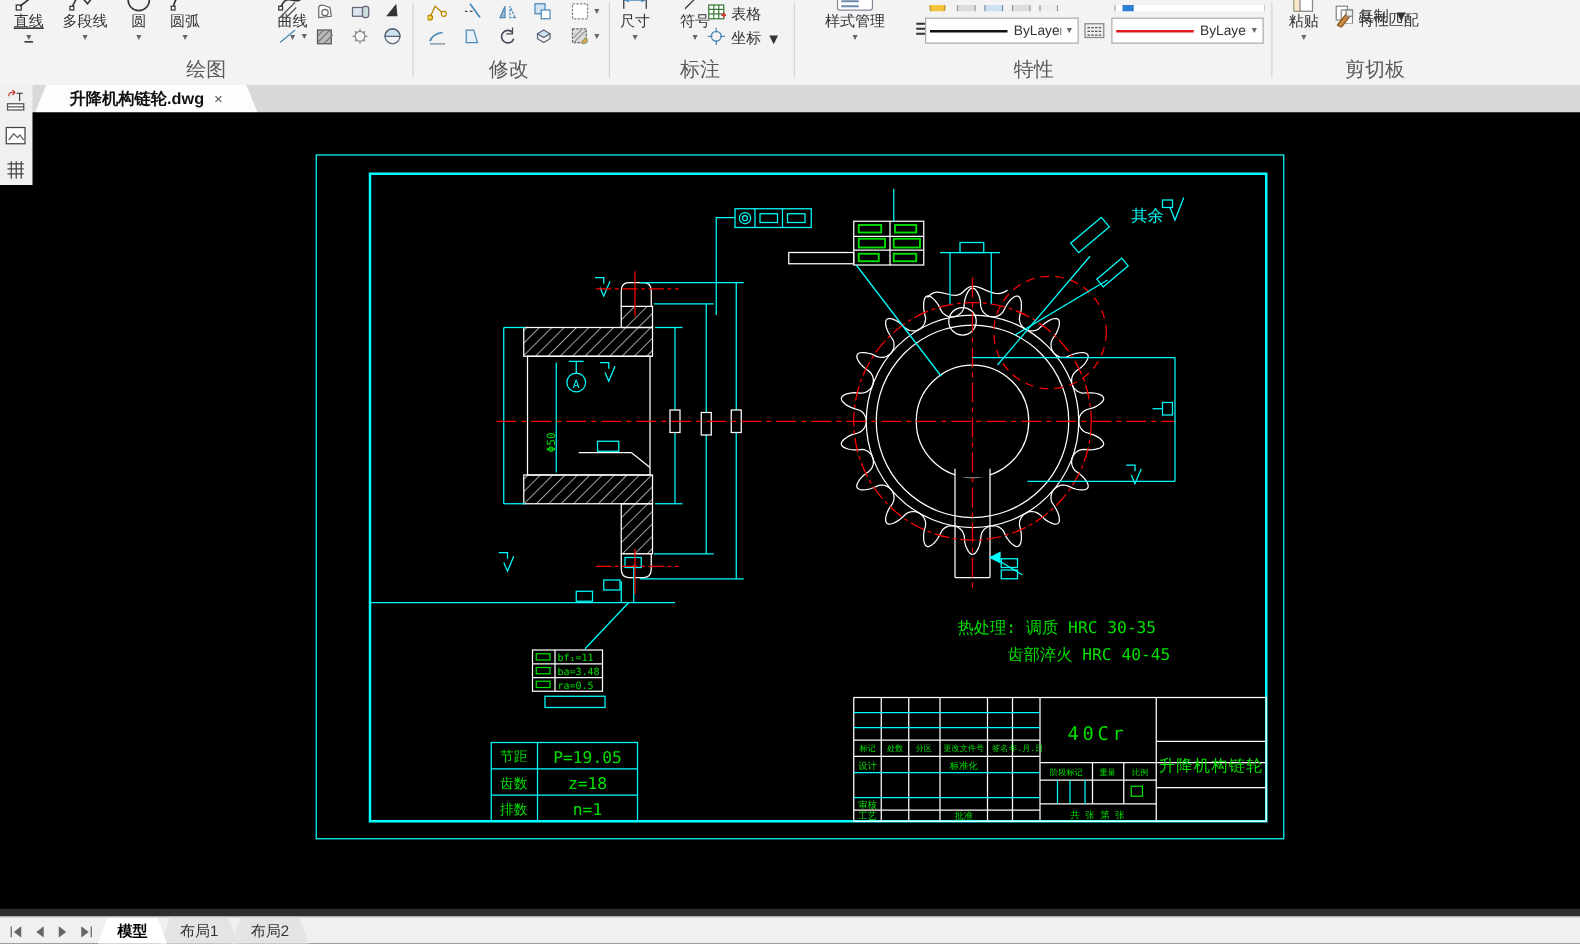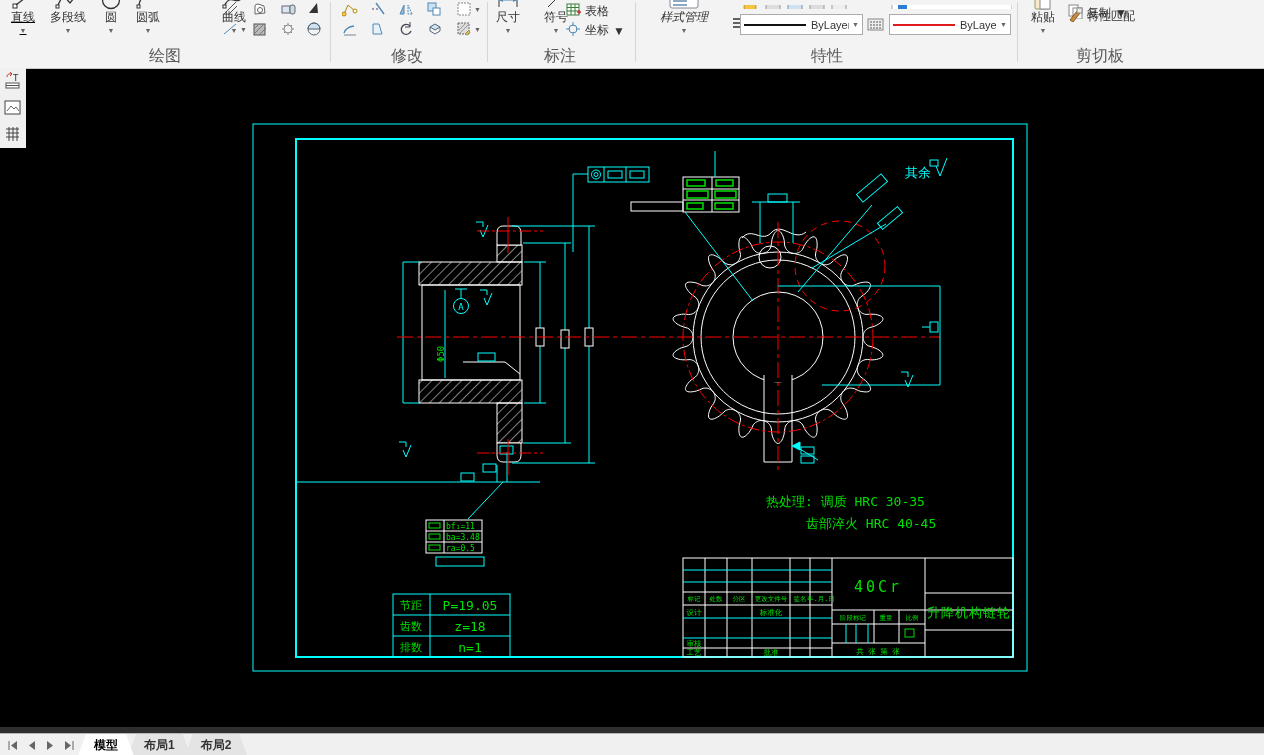--- a/index.html
+++ b/index.html
@@ -35,21 +35,21 @@
           display:flex;flex-direction:column;align-items:center;padding-top:4px;gap:5px;box-sizing:border-box;}
   
   .canvas{position:absolute;left:0;top:90px;width:1264px;height:637px;background:#000;}
   .hscroll{position:absolute;left:0;top:727px;width:1264px;height:6px;background:#2e2e2e;}
   
   .statusbar{position:absolute;left:0;top:733px;width:1264px;height:22px;background:#f0f0f0;border-top:1px solid #b7b7b7;
              display:flex;align-items:stretch;font-size:12px;color:#333;}
   .navbtns{display:flex;align-items:center;gap:10px;padding:0 10px 0 8px;}
   .navbtns svg{display:block;}
   .stab{display:flex;align-items:center;padding:0 16px;margin-left:-6px;background:#e4e4e4;
-        clip-path:polygon(0 100%,8px 0,calc(100% - 8px) 0,100% 100%);color:#333;font-weight:bold;}
+        clip-path:polygon(0 100%,8px 0,calc(100% - 8px) 0,100% 100%);color:#333;}
   .stab.active{background:#fff;font-weight:bold;color:#000;z-index:2;}
   
   svg text{font-family:"DejaVu Sans Mono","Liberation Sans",monospace;}
   .cadGreen{fill:#00e000;}
 </style>
 </head>
 <body>
 
 <div class="stage">
 
@@ -258,21 +258,21 @@
       <span><svg width="15" height="14">
             <circle cx="7" cy="7" r="4" fill="none" stroke="#4d8ab8"></circle>
             <path d="M7,0 v4 M7,10 v4 M0,7 h4 M10,7 h4" stroke="#4d8ab8"></path>
           </svg></span>
       <span>坐标</span>
       <span class="caret" style="margin-top:0;">▼</span>
     </div>
     <div class="glabel" style="left:515px;width:90px;">标注</div>
     <div class="gsep" style="left:635px;"></div>
 
-    <div class="bigbtn" style="left:644px;width:80px;font-style:italic;">
+    <div class="bigbtn" style="left:644px;width:80px;">
       <span class="icrop">
           <svg width="30" height="20">
             <rect x="1" y="2" width="28" height="16" rx="2" fill="#fff" stroke="#889"></rect>
             <path d="M4,7 h8 M4,11 h14 M4,15 h14" stroke="#6a8caa" stroke-width="1.6"></path>
           </svg>
         </span>
       <span class="blabel">样式管理</span>
       <span class="caret">▼</span>
     </div>
     <div class="rowbtn" style="left:732px;top:17px;">
@@ -333,20 +333,26 @@
     <div class="rowbtn" style="left:1068px;top:7px;font-family:Liberation Serif, serif;">
       <span><svg width="15" height="15">
             <path d="M2,13 L9,4 l3,2 -7,9 Z" fill="#c98b3f" stroke="#8a5a20"></path>
             <rect x="9" y="1" width="5" height="5" fill="#eee" stroke="#888"></rect>
           </svg></span>
       <span>特性匹配</span>
     </div>
     <div class="glabel" style="left:1055px;width:90px;text-align:center;">剪切板</div>
   </div>
 
+  <div class="tabrow">
+    <div class="doctab">
+      <span>升降机构链轮.dwg</span>
+      <span class="x">×</span>
+    </div>
+  </div>
 
   <div class="lstrip">
     <span><svg width="18" height="18">
           <path d="M3,5 Q3,1 8,2" fill="none" stroke="#c0392b"></path>
           <path d="M8,2 l-2,-2 m2,2 l-2,2" stroke="#c0392b"></path>
           <text x="9" y="9" font-size="9" fill="#333">T</text>
           <rect x="2" y="11" width="13" height="5" fill="#fff" stroke="#555"></rect>
           <path d="M2,13.5 h13" stroke="#555"></path>
         </svg></span>
     <span><svg width="18" height="18">

